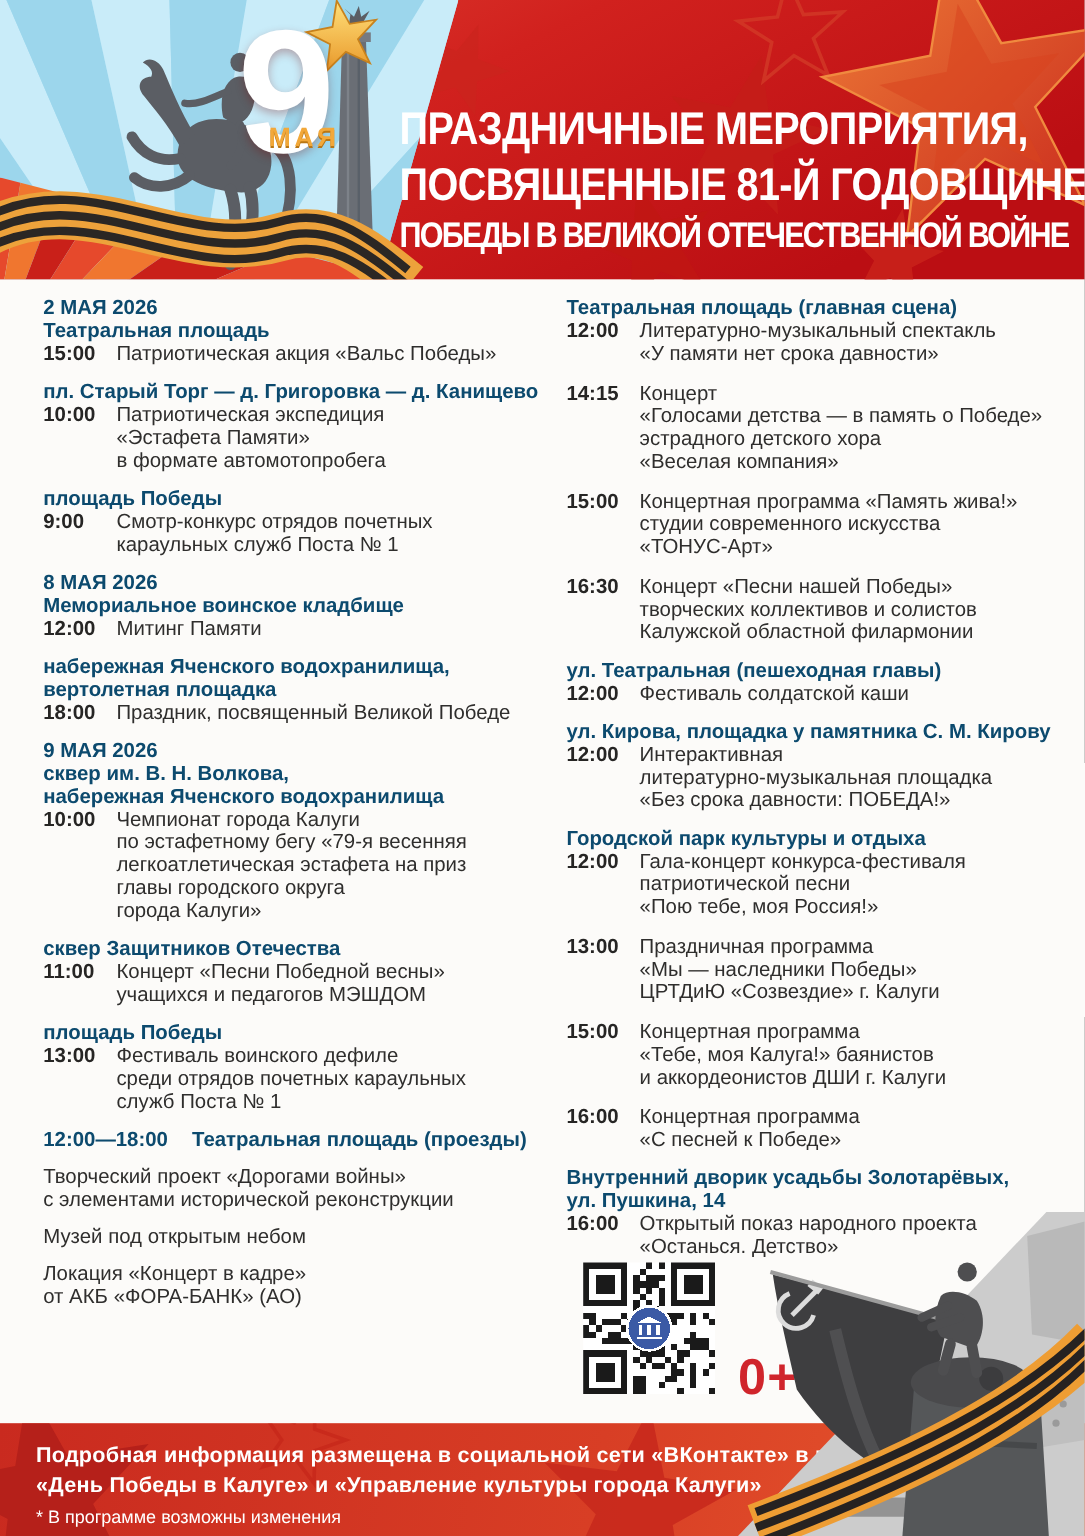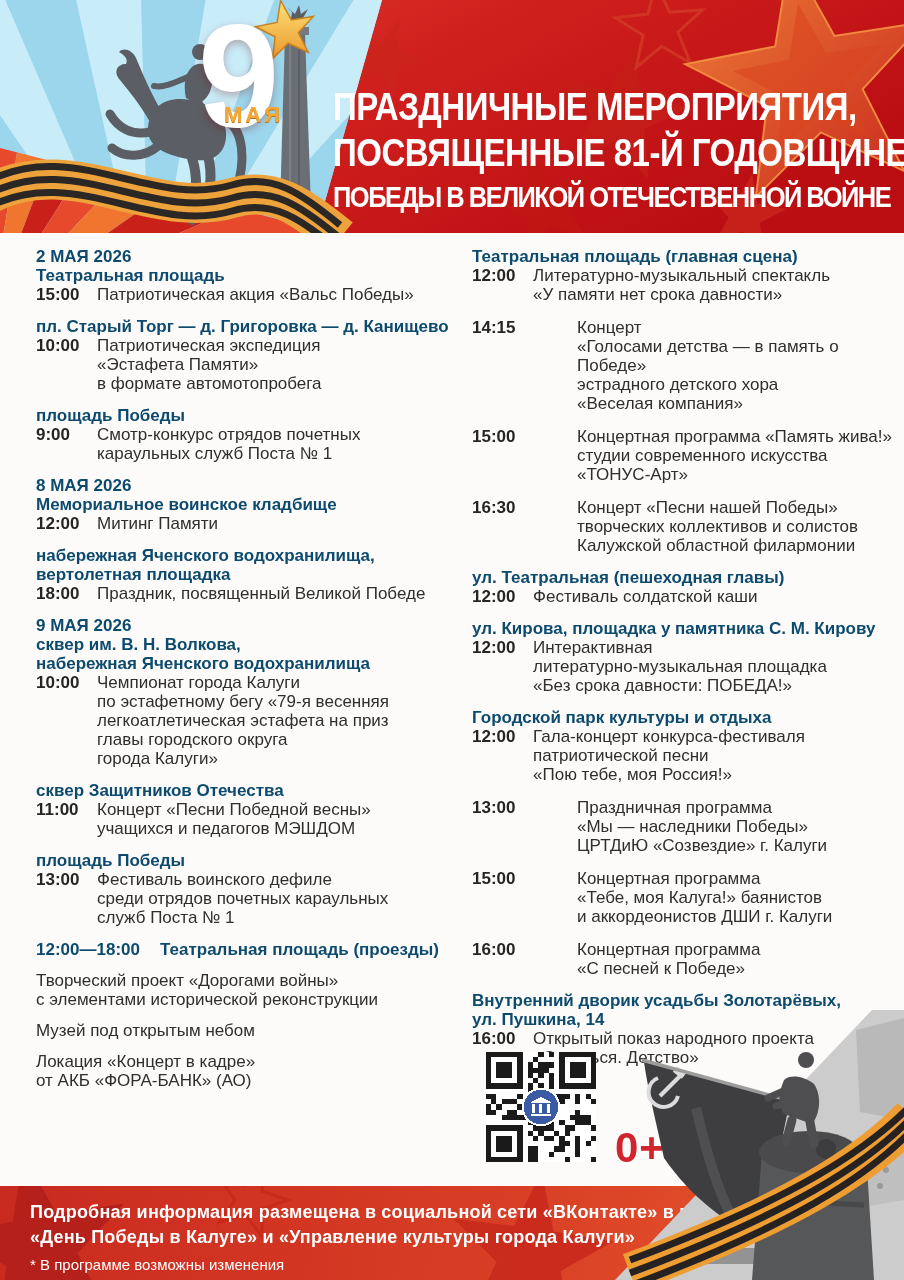--- a/index.html
+++ b/index.html
@@ -17,21 +17,21 @@
   .title .t12{font-size:33px;line-height:40px;letter-spacing:-0.5px;}
   .title .t3{font-size:25.5px;line-height:34px;letter-spacing:-1.5px;}
   
   .col{position:absolute;top:247px;font-size:17px;line-height:19px;}
   .col.left{left:36px;width:424px;}
   .col.right{left:472px;width:432px;}
   .col > .section + .section{margin-top:13px;}
   .date,.venue{color:#0c4a6e;font-weight:bold;}
   .venue{white-space:pre-line;}
   .event{display:flex;}
-  .event + .event{margin-top:14px;gap:44px;}
+  .event + .event{margin-top:14px;}
   .time{flex:none;width:61px;font-weight:bold;color:#262524;}
   .desc{flex:1;white-space:pre-line;}
   .para{white-space:pre-line;margin-top:12px;}
   
   .qr{position:absolute;left:486px;top:1052px;width:110px;height:110px;}
   .age{position:absolute;left:615px;top:1124px;font-size:42px;color:#d0252c;font-weight:bold;letter-spacing:1px;}
   
   .footer{position:absolute;left:0;top:1186px;width:904px;height:94px;overflow:hidden;
           background:linear-gradient(100deg,#c92a1f 0%,#d83e25 55%,#e85a2e 100%);color:#fff;}
   .footer .ftext{position:relative;z-index:2;padding:14px 0 0 30px;}

